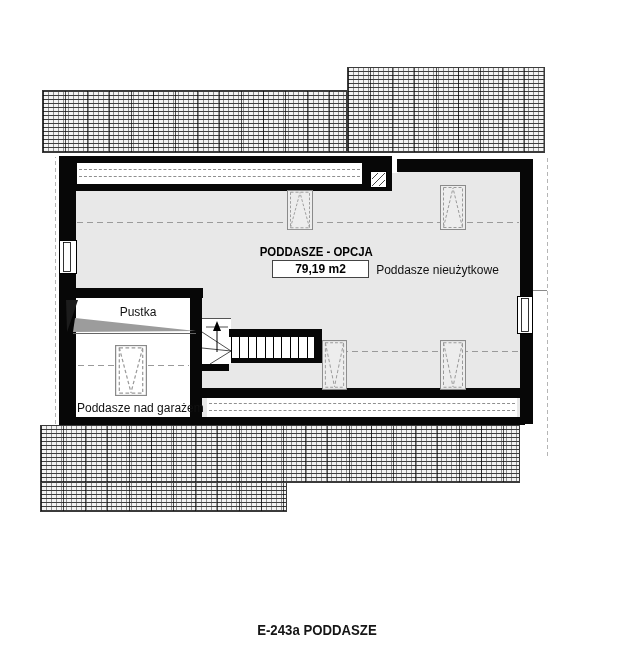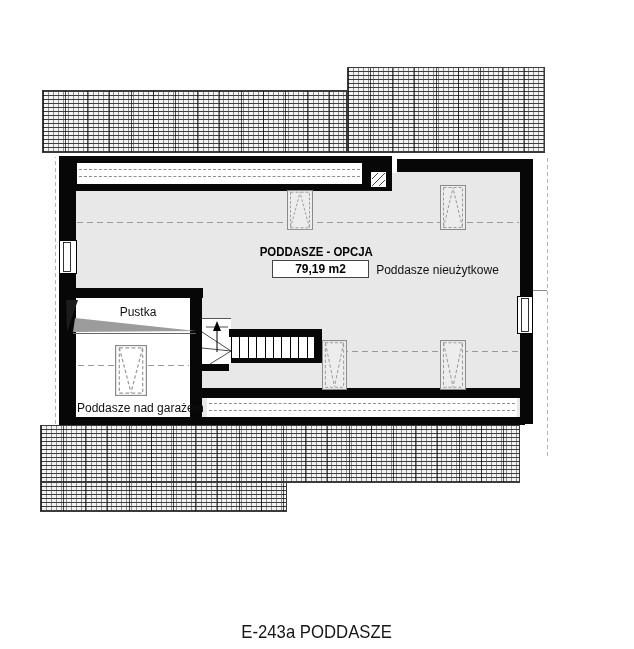--- a/index.html
+++ b/index.html
@@ -34,21 +34,21 @@
     background-image:repeating-linear-gradient(90deg,#000 0 1px,transparent 1px 8.4px);
     border-bottom:1px solid #000;}
   .winder{position:absolute;background:#fff;border-top:1px solid #555;box-sizing:border-box;}
   svg{position:absolute;overflow:visible;}
   .lbl{position:absolute;text-align:center;white-space:nowrap;}
   .lbl-small{font-size:12px;color:#111;}
   .lbl-main{font-weight:bold;font-size:13px;color:#000;}
   .lbl-main span,.title span{display:inline-block;transform:scaleX(.88);transform-origin:center;}
   .areabox{position:absolute;border:1px solid #444;background:#fff;text-align:center;
     font-weight:bold;font-size:12px;line-height:16px;color:#000;}
-  .title{position:absolute;left:0;right:0;text-align:center;font-weight:normal;font-size:19px;color:#161616;}
+  .title{position:absolute;left:0;right:0;text-align:center;font-weight:bold;font-size:15px;color:#161616;}
 </style>
 </head>
 <body>
 
 <div class="canvas">
 
   <div class="hatch" style="left:42px;top:90px;width:305px;height:63px;"></div>
   <div class="hatch" style="left:347px;top:67px;width:198px;height:86px;"></div>
   <div class="hatch" style="left:40px;top:425px;width:480px;height:58px;"></div>
   <div class="hatch" style="left:40px;top:482px;width:247px;height:30px;"></div>

